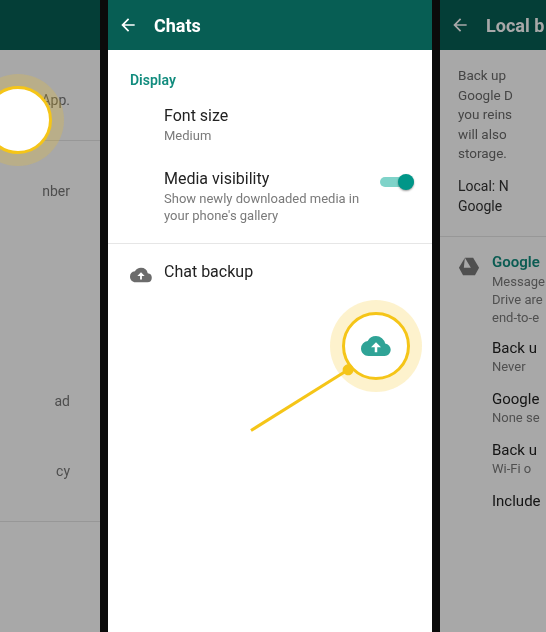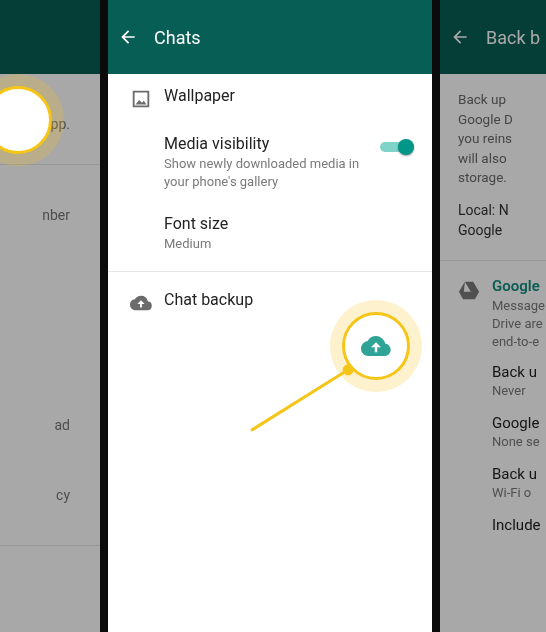--- a/index.html
+++ b/index.html
@@ -38,24 +38,24 @@
     pointer-events: none;
   }
 
   
   .hdr {
     height: 42px;
     background: #075E54;
     color: #fff;
     display: flex;
     align-items: center;
-    padding: 16px 10px;
+    padding: 4px 10px;
     gap: 16px;
     font-size: 18px;
-    font-weight: 400;
+    font-weight: 700;
   }
   .hdr .back svg { display:block; }
 
   
   .sect {
     padding-left: 22px;
     padding-right: 18px;
     color: #128C7E;
     font-size: 14px;
     font-weight: 600;
@@ -187,52 +187,42 @@
   <div class="panel panel-mid">
     <div class="hdr">
       <span class="back">
         <svg width="20" height="20" viewBox="0 0 24 24" fill="#fff">
             <path d="M20 11H7.83l5.59-5.59L12 4l-8 8 8 8 1.41-1.41L7.83 13H20z"></path>
           </svg>
       </span>
       <span>Chats</span>
     </div>
 
-
-    <div class="row">
-      <span class="ic">
-        <svg width="22" height="22" viewBox="0 0 24 24" fill="#6b6b6b">
-            <path d="M4 4h16v16H4z" fill="none" stroke="#6b6b6b" stroke-width="2"></path>
-            <path d="M6 18l4-5 3 3 2-2 3 4z"></path>
-          </svg>
-      </span>
+    <div class="sect">Display</div>
+
+
+
+
+    <div class="row indent">
+
       <div class="txts">
-        <div class="title">Wallpaper</div>
-      </div>
-    </div>
-
-
+        <div class="title">Font size</div>
+        <div class="sub">Medium</div>
+      </div>
+    </div>
 
     <div class="row indent">
 
       <div class="txts">
         <div class="title">Media visibility</div>
         <div class="sub">Show newly downloaded media in your phone's gallery</div>
       </div>
       <div class="toggle on">
         <div class="track"></div>
           <div class="knob"></div>
-      </div>
-    </div>
-
-    <div class="row indent">
-
-      <div class="txts">
-        <div class="title">Font size</div>
-        <div class="sub">Medium</div>
       </div>
     </div>
 
     <div class="divider" style="margin-top:6px;"></div>
 
     <div class="row" style="padding-top:18px;justify-content:flex-end;">
       <span class="ic">
         <svg width="22" height="22" viewBox="0 0 24 24" fill="#6b6b6b">
             <path d="M19.35 10.04A7.49 7.49 0 0 0 12 4a7.5 7.5 0 0 0-6.65 4.04A5.994 5.994 0 0 0 0 14c0 3.31 2.69 6 6 6h13a5 5 0 0 0 .35-9.96zM13 13v4h-2v-4H8l4-4 4 4h-3z"></path>
           </svg>
@@ -244,21 +234,21 @@
 
   </div>
 
   <div class="panel panel-right dim">
     <div class="hdr">
       <span class="back">
         <svg width="20" height="20" viewBox="0 0 24 24" fill="#fff">
             <path d="M20 11H7.83l5.59-5.59L12 4l-8 8 8 8 1.41-1.41L7.83 13H20z"></path>
           </svg>
       </span>
-      <span>Back b</span>
+      <span>Local b</span>
     </div>
     <div class="rp-body">
       <div class="rp-para" style="white-space:pre-line;">Back up
 Google D
 you reins
 will also
 storage.</div>
       <div class="rp-line">Local: N</div>
       <div class="rp-line" style="margin-top:4px;">Google</div>
     </div>

